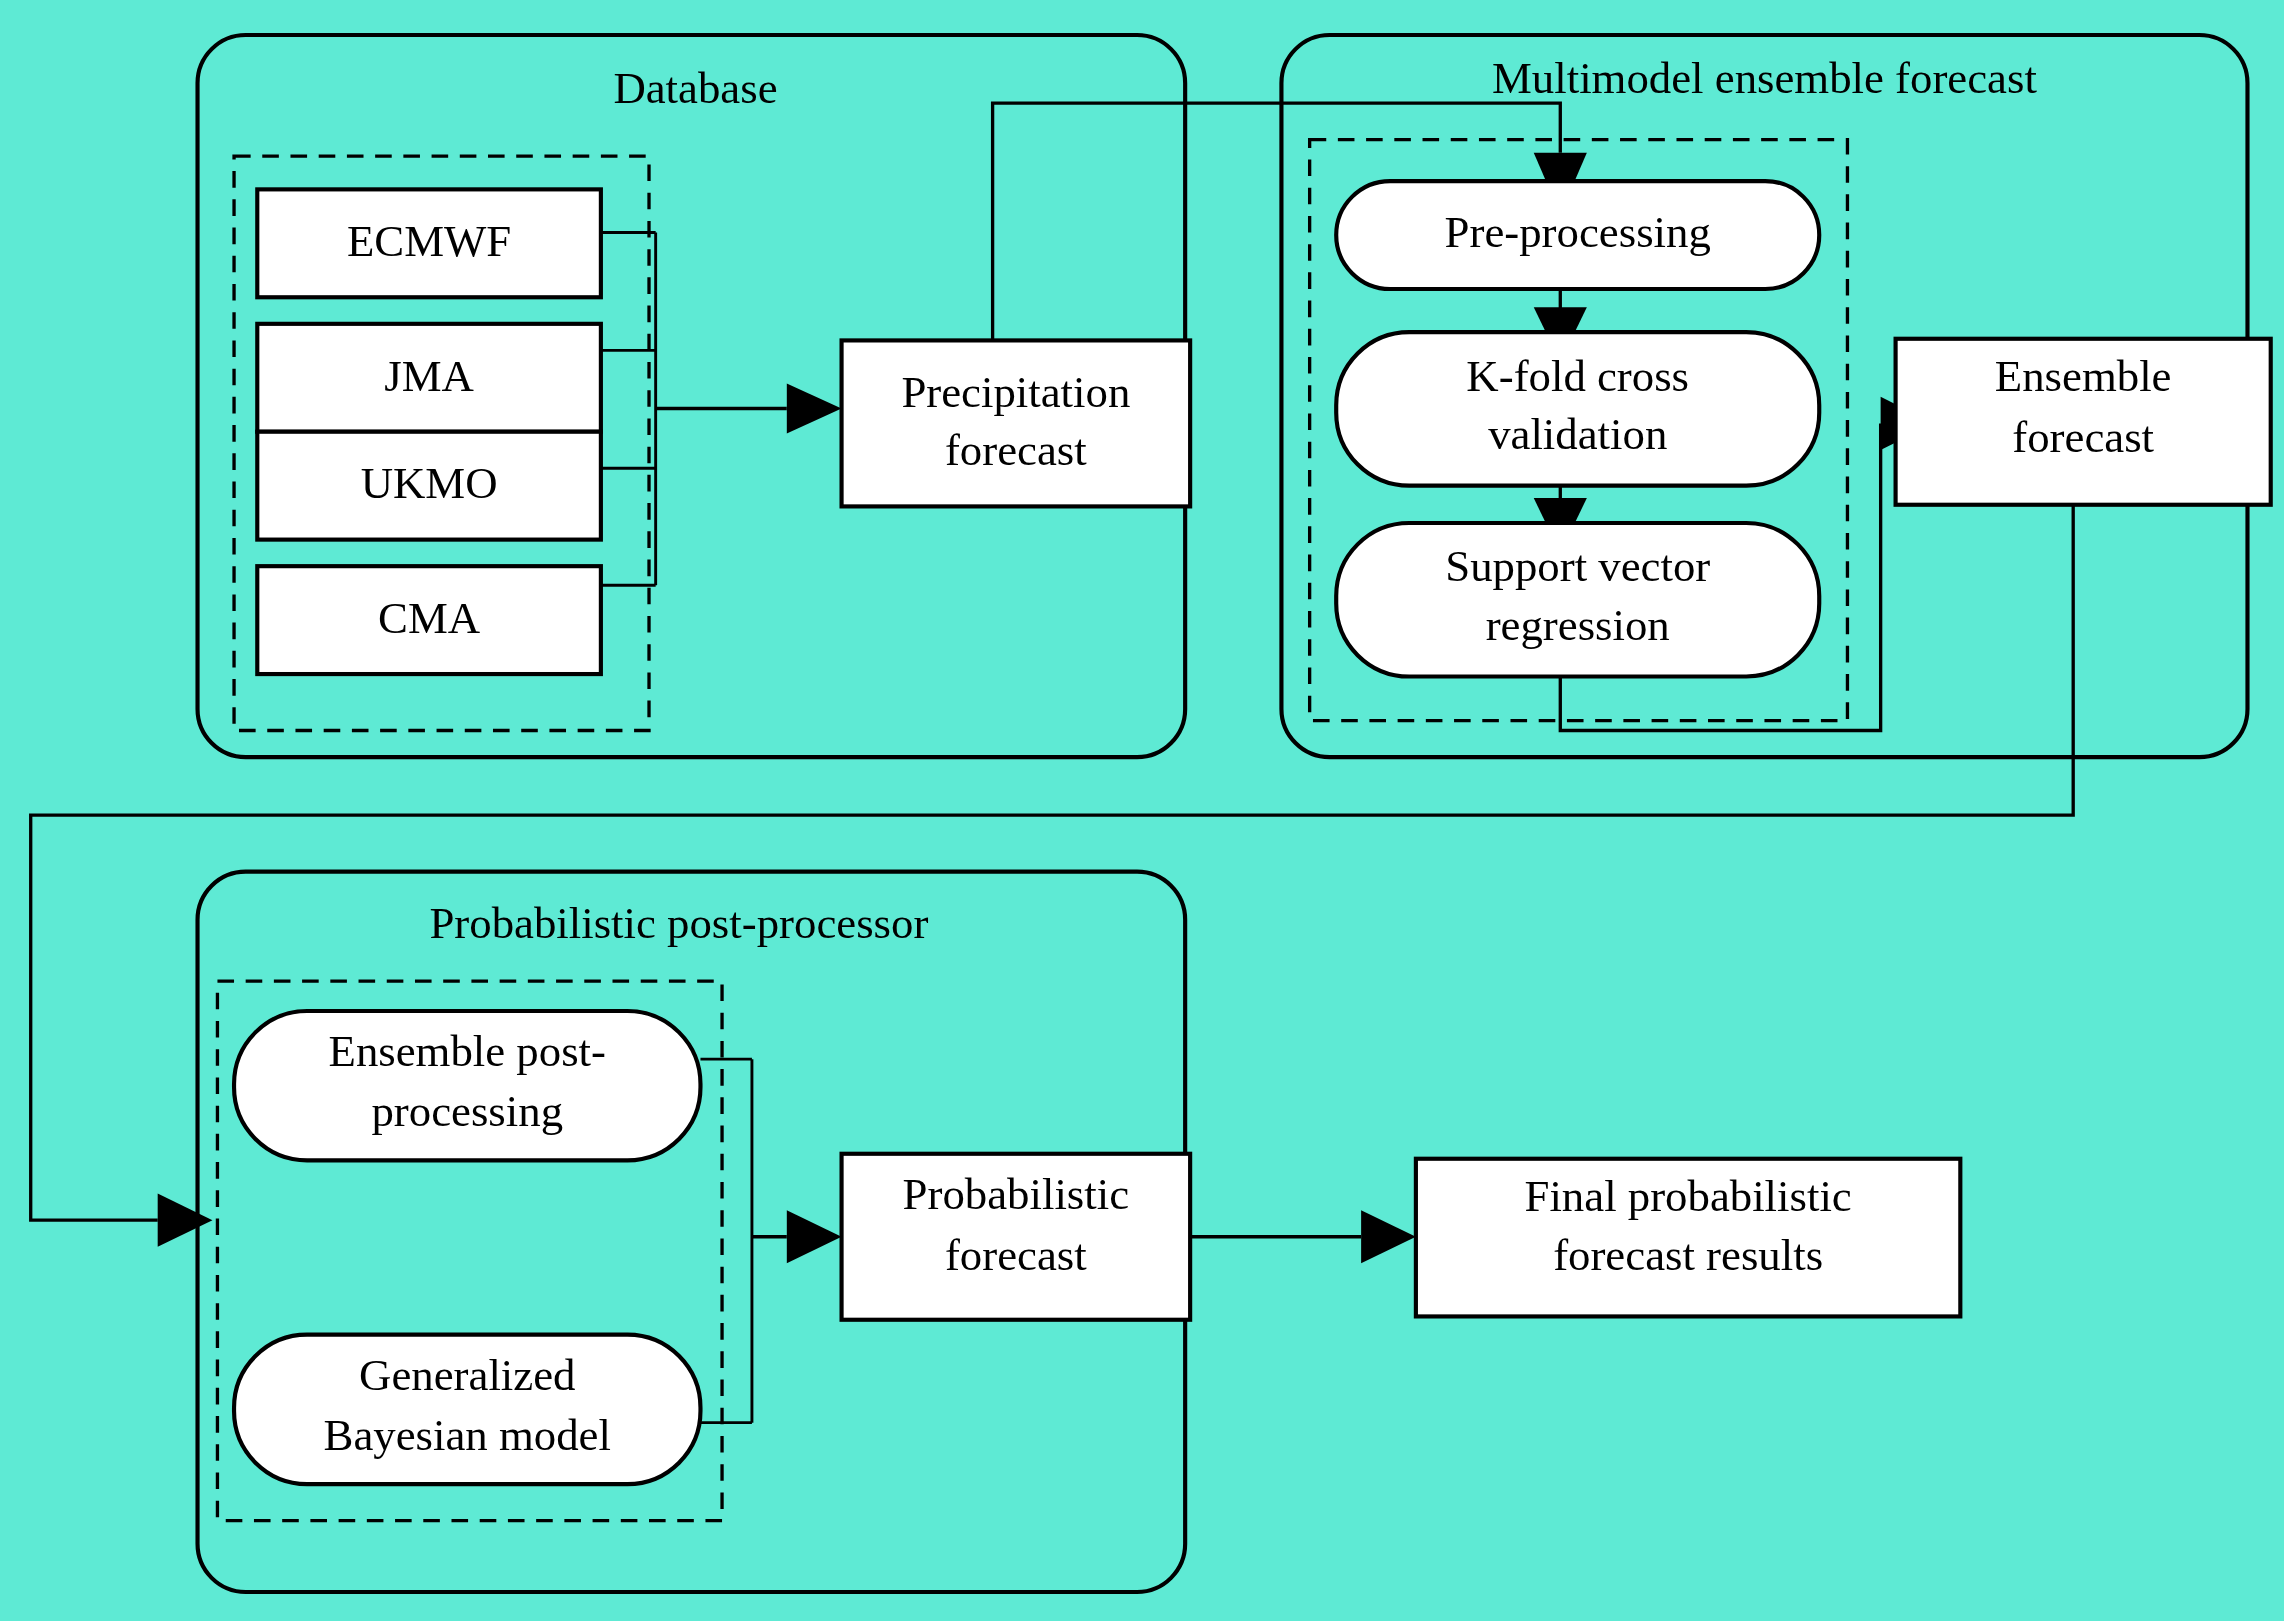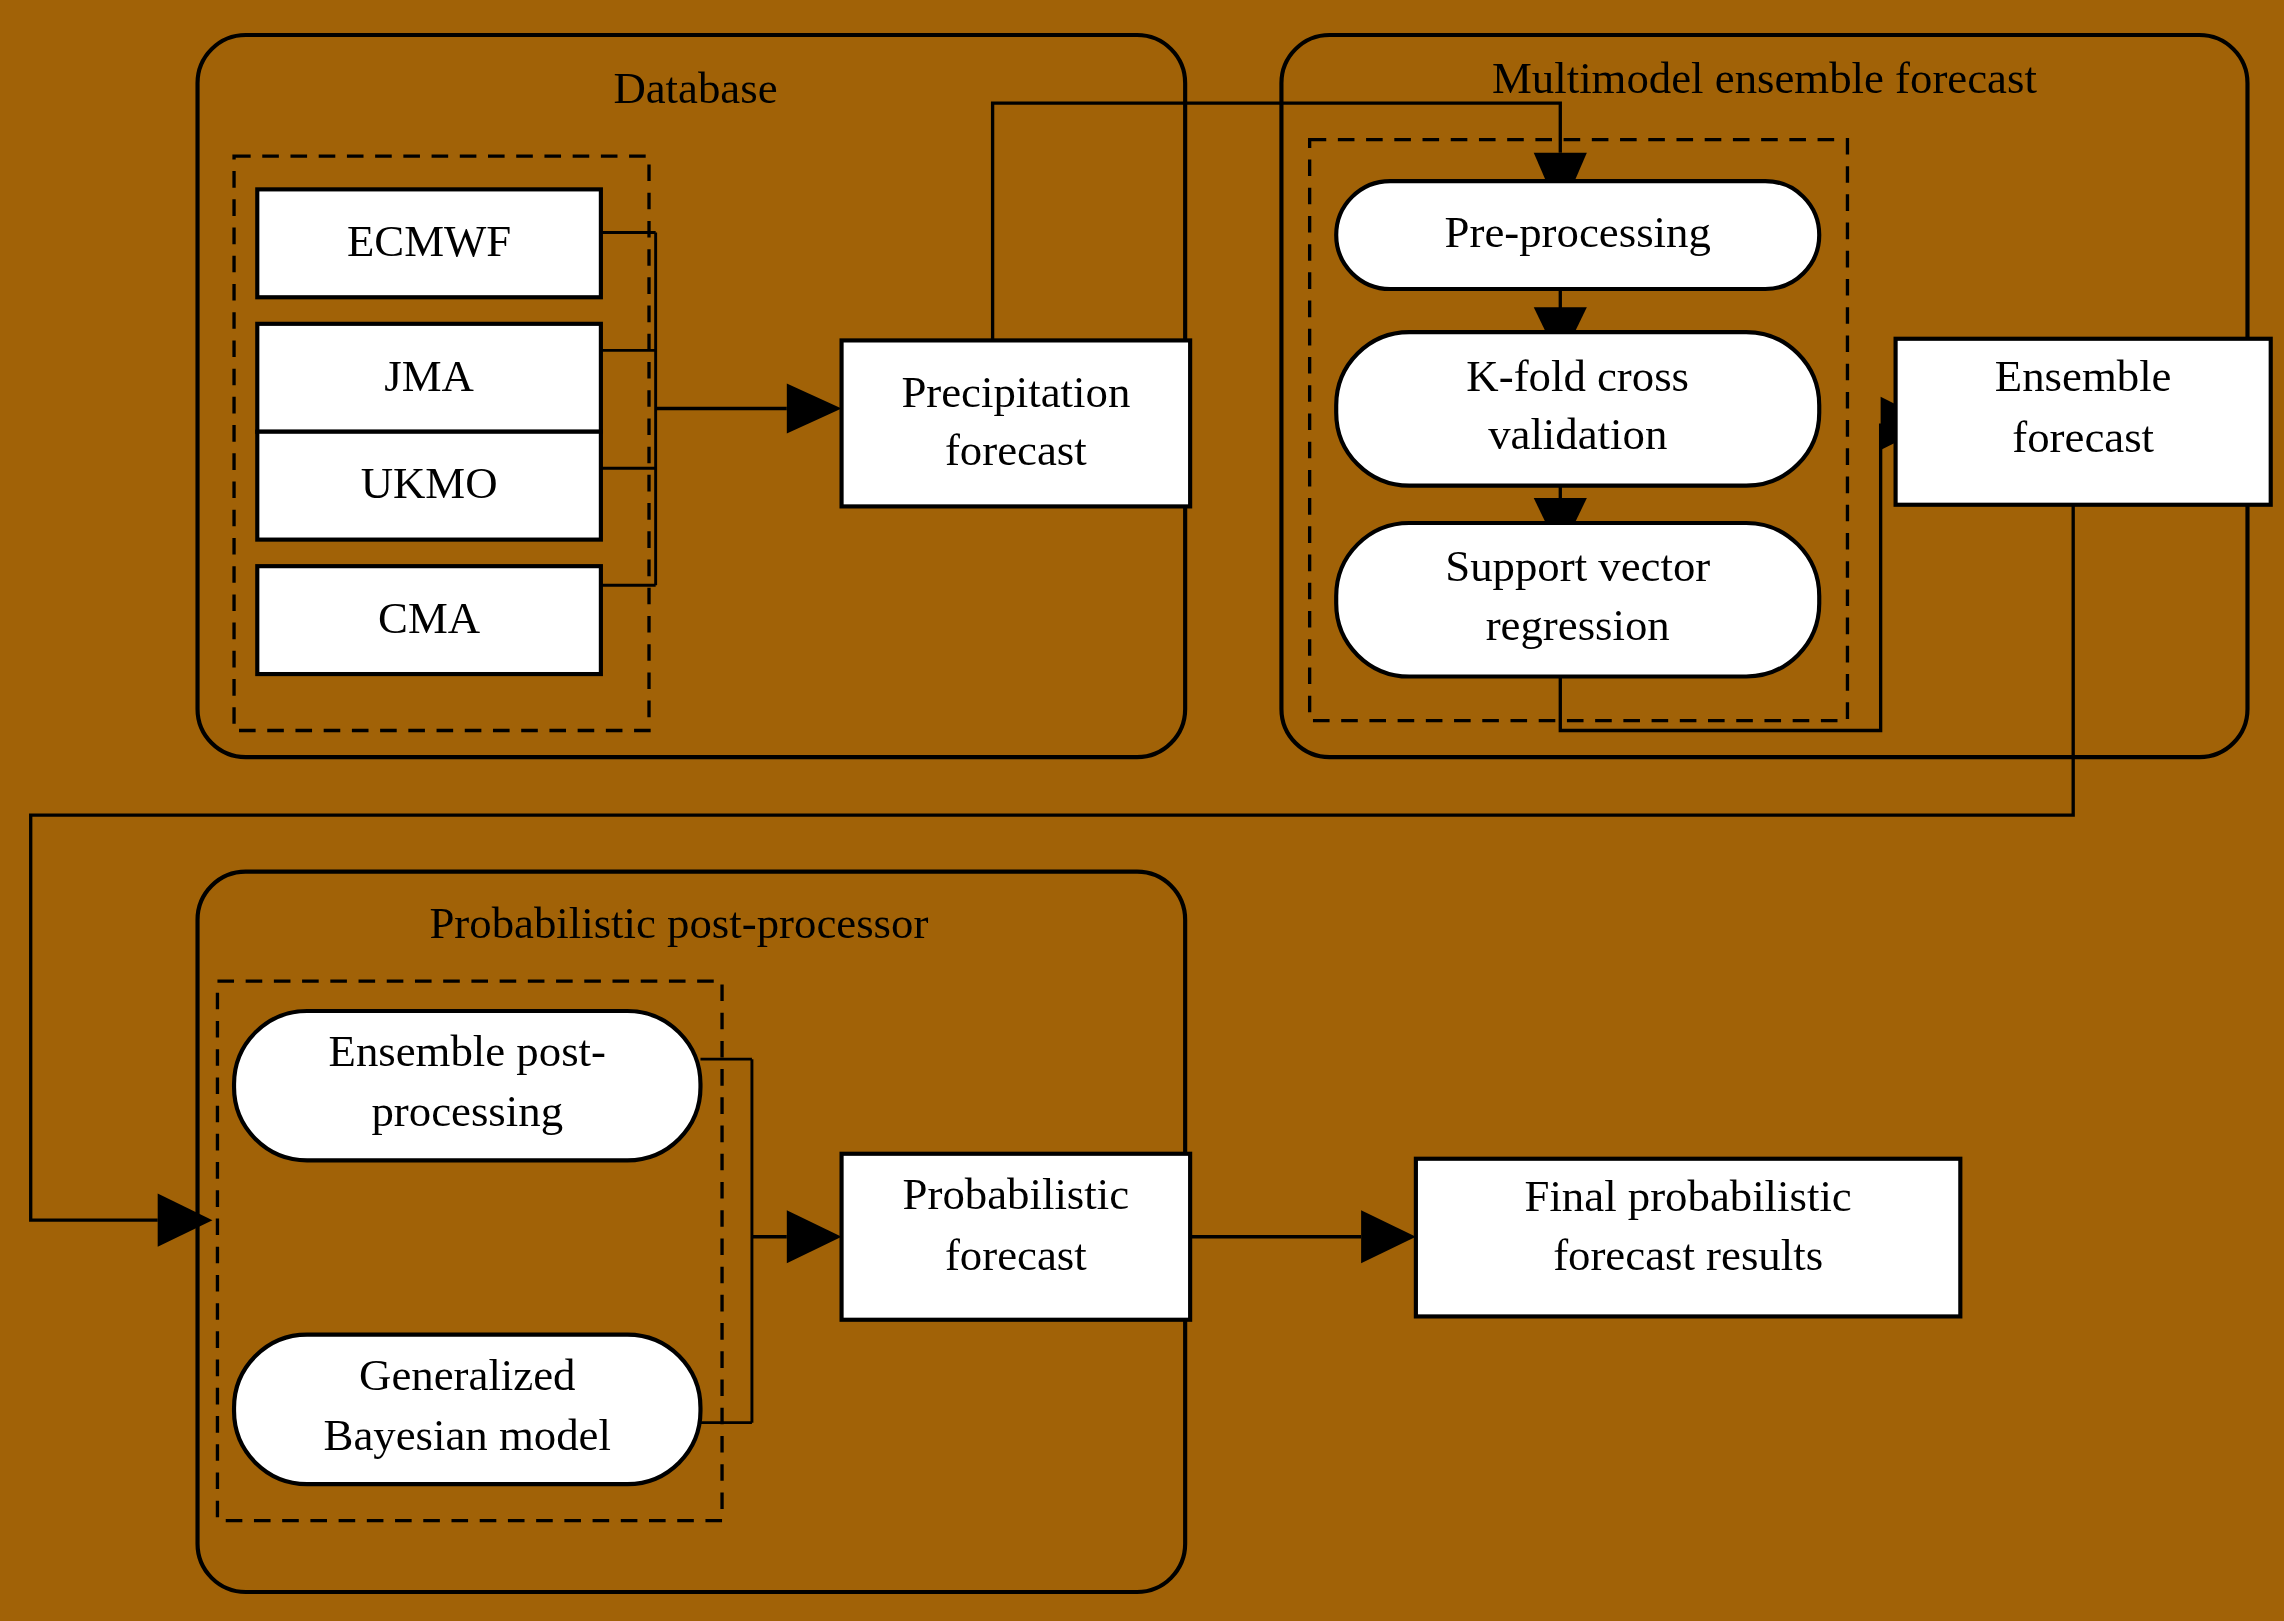--- a/index.html
+++ b/index.html
@@ -4,21 +4,21 @@
 <style>
   html, body {
     margin: 0;
     padding: 0;
     background: #ffffff;
   }
   #stage {
     position: relative;
     width: 2284px;
     height: 1622px;
-    background: #a16207;
+    background: #5eead4;
     overflow: hidden;
   }
   svg.diagram {
     display: block;
     width: 2284px;
     height: 1622px;
   }
   .container-shape {
     fill: none;
     stroke: #000000;

